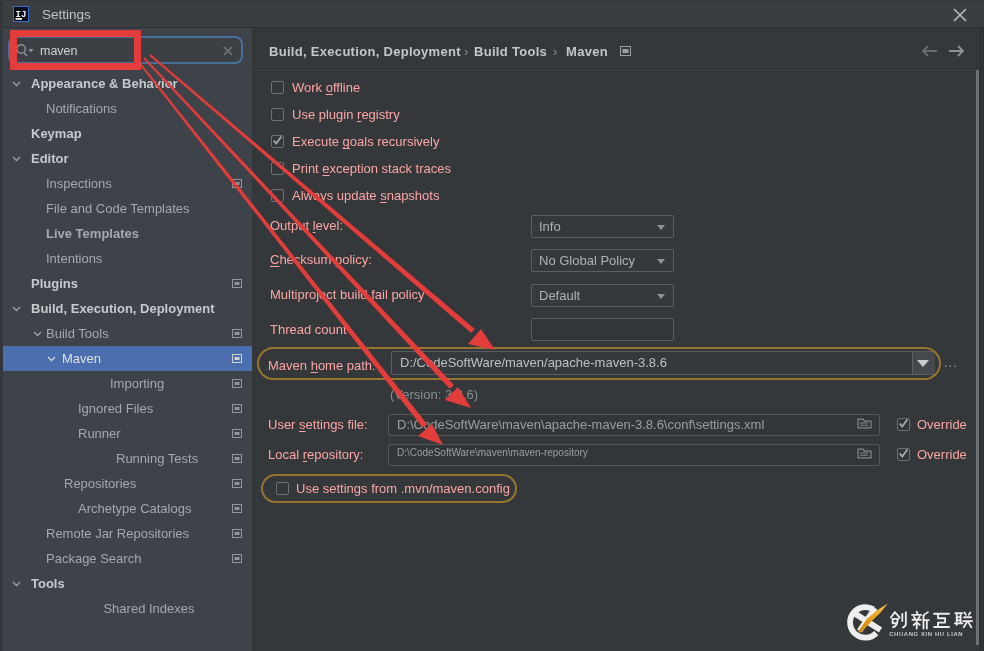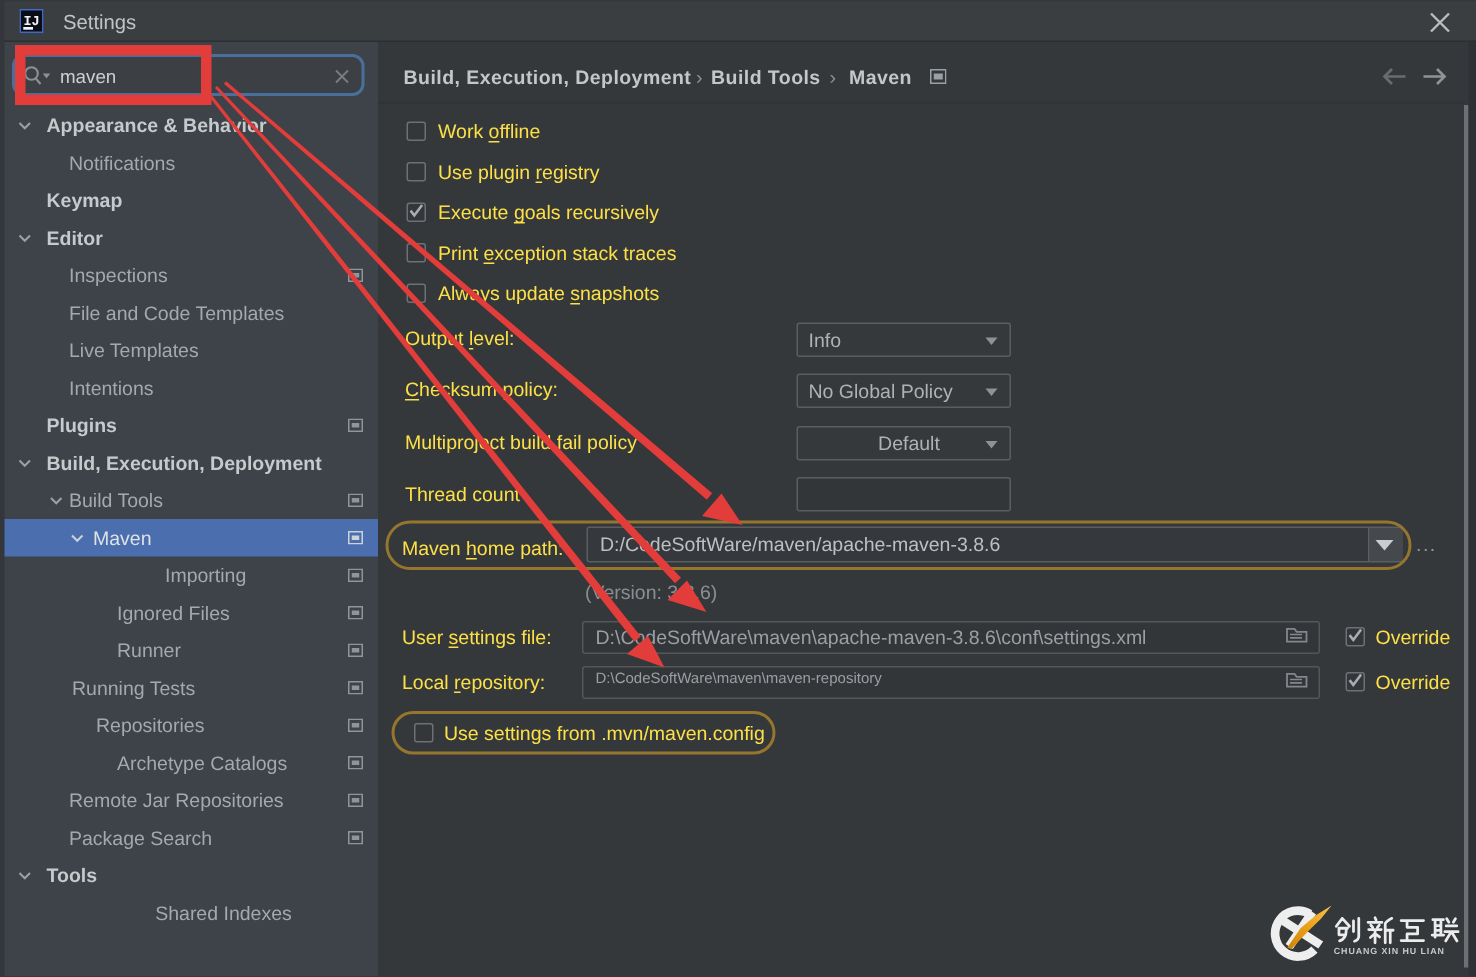--- a/index.html
+++ b/index.html
@@ -8,21 +8,21 @@
   
   #titlebar{left:0;top:0;width:984px;height:28px;background:#3a3e41;}
   #titlesep{left:0;top:27px;width:984px;height:1px;background:#2c2f32;}
   
   #leftpanel{left:0;top:28px;width:252px;height:623px;background:#3e4249;}
   .trow{position:absolute;left:0;width:252px;height:25px;line-height:25px;box-sizing:border-box;
         font-size:13px;color:#a4a9ae;white-space:nowrap;}
   .trow b{color:#c6cacd;font-weight:bold;}
   .trow.sel{background:#4b6eaf;color:#dde2e5;}
   
-  .lbl{position:absolute;font-size:13px;color:#fde047;white-space:nowrap;}
+  .lbl{position:absolute;font-size:13px;color:#fca5a5;white-space:nowrap;}
   .cb{position:absolute;width:13px;height:13px;border:1px solid #6d7176;
       border-radius:2px;background:#33373a;box-sizing:border-box;}
   .dd{position:absolute;left:531px;width:143px;height:23px;background:#35393c;
       border:1px solid #5b5e61;border-radius:2px;box-sizing:border-box;
       font-size:13px;color:#aeb2b5;line-height:21px;padding-left:7px;}
   .ddarr{position:absolute;right:8px;top:9px;width:0;height:0;
          border-left:4.5px solid transparent;border-right:4.5px solid transparent;
          border-top:5.5px solid #8e9296;}
   u{text-decoration:underline;text-underline-offset:2px;text-decoration-skip-ink:none;}
   .bc{font-size:13px;font-weight:bold;color:#c3c7ca;letter-spacing:0.3px;}
@@ -66,21 +66,21 @@
 <div class="trow" style="top:146px;padding-left:31px;"><b>Editor</b></div>
 <svg class="abs" style="left:12px;top:156px" width="9" height="6" viewBox="0 0 9 6">
     <path d="M1 1 L4.5 4.5 L8 1" stroke="#9ba0a4" stroke-width="1.4" fill="none"></path>
   </svg>
 <div class="trow" style="top:171px;padding-left:46px;">Inspections</div>
 <svg class="abs" style="left:232px;top:179px" width="10" height="9" viewBox="0 0 10 9">
     <rect x="0.5" y="0.5" width="9" height="8" fill="none" stroke="#8f959a"></rect>
     <rect x="2.5" y="3" width="5" height="3" fill="#8f959a"></rect>
   </svg>
 <div class="trow" style="top:196px;padding-left:46px;">File and Code Templates</div>
-<div class="trow" style="top:221px;padding-left:46px;">Live Templates</div>
+<div class="trow" style="top:221px;padding-left:46px;font-weight:bold;">Live Templates</div>
 <div class="trow" style="top:246px;padding-left:46px;">Intentions</div>
 <div class="trow" style="top:271px;padding-left:31px;"><b>Plugins</b></div>
 <svg class="abs" style="left:232px;top:279px" width="10" height="9" viewBox="0 0 10 9">
     <rect x="0.5" y="0.5" width="9" height="8" fill="none" stroke="#8f959a"></rect>
     <rect x="2.5" y="3" width="5" height="3" fill="#8f959a"></rect>
   </svg>
 <div class="trow" style="top:296px;padding-left:31px;"><b>Build, Execution, Deployment</b></div>
 <svg class="abs" style="left:12px;top:306px" width="9" height="6" viewBox="0 0 9 6">
     <path d="M1 1 L4.5 4.5 L8 1" stroke="#9ba0a4" stroke-width="1.4" fill="none"></path>
   </svg>
@@ -108,21 +108,21 @@
 <div class="trow" style="top:396px;padding-left:78px;">Ignored Files</div>
 <svg class="abs" style="left:232px;top:404px" width="10" height="9" viewBox="0 0 10 9">
     <rect x="0.5" y="0.5" width="9" height="8" fill="none" stroke="#8f959a"></rect>
     <rect x="2.5" y="3" width="5" height="3" fill="#8f959a"></rect>
   </svg>
 <div class="trow" style="top:421px;padding-left:78px;">Runner</div>
 <svg class="abs" style="left:232px;top:429px" width="10" height="9" viewBox="0 0 10 9">
     <rect x="0.5" y="0.5" width="9" height="8" fill="none" stroke="#8f959a"></rect>
     <rect x="2.5" y="3" width="5" height="3" fill="#8f959a"></rect>
   </svg>
-<div class="trow" style="top:446px;padding-left:48px;">Running Tests</div>
+<div class="trow" style="top:446px;padding-left:116px;">Running Tests</div>
 <svg class="abs" style="left:232px;top:454px" width="10" height="9" viewBox="0 0 10 9">
     <rect x="0.5" y="0.5" width="9" height="8" fill="none" stroke="#8f959a"></rect>
     <rect x="2.5" y="3" width="5" height="3" fill="#8f959a"></rect>
   </svg>
 <div class="trow" style="top:471px;padding-left:64px;">Repositories</div>
 <svg class="abs" style="left:232px;top:479px" width="10" height="9" viewBox="0 0 10 9">
     <rect x="0.5" y="0.5" width="9" height="8" fill="none" stroke="#8f959a"></rect>
     <rect x="2.5" y="3" width="5" height="3" fill="#8f959a"></rect>
   </svg>
 <div class="trow" style="top:496px;padding-left:78px;">Archetype Catalogs</div>
@@ -177,21 +177,21 @@
 <div class="cb" style="left:271px;top:162px;"></div>
 <div class="lbl" style="left:292px;top:161px;">Print <u>e</u>xception stack traces</div>
 <div class="cb" style="left:271px;top:189px;"></div>
 <div class="lbl" style="left:292px;top:188px;">Always update <u>s</u>napshots</div>
 <div class="lbl" style="left:270px;top:218px;">Output <u>l</u>evel:</div>
 <div class="lbl" style="left:270px;top:252px;"><u>C</u>hecksum policy:</div>
 <div class="lbl" style="left:270px;top:287px;">Multiproject build fail policy</div>
 <div class="lbl" style="left:270px;top:322px;">Thread count</div>
 <div class="dd" style="top:215px;">Info<div class="ddarr"></div></div>
 <div class="dd" style="top:249px;">No Global Policy<div class="ddarr"></div></div>
-<div class="dd" style="top:284px;text-align:center;">Default<div class="ddarr"></div></div>
+<div class="dd" style="top:284px;">Default<div class="ddarr"></div></div>
 <div class="dd" style="top:318px;background:#323639;"></div>
 <div class="lbl" style="left:686px;top:322px;color:#f9a8d4;margin-top:29px;">-T option</div>
 <div class="abs" style="left:257px;top:347px;width:684px;height:33px;border:2px solid #96762e;border-radius:17px;box-sizing:border-box;z-index:5;"></div>
 <div class="lbl" style="left:268px;top:358px;">Maven <u>h</u>ome path:</div>
 <div class="abs" style="left:391px;top:351px;width:544px;height:24px;background:#35383c;border:1px solid #5b5e61;border-radius:2px;box-sizing:border-box;"></div>
 <div class="abs" style="left:400px;top:355px;font-size:13px;color:#bcc0c3;">D:/CodeSoftWare/maven/apache-maven-3.8.6</div>
 <div class="abs" style="left:912px;top:352px;width:22px;height:22px;background:#45484c;border-left:1px solid #5c6063;border-radius:0 2px 2px 0;"></div>
 <div class="abs" style="left:917px;top:360px;width:0;height:0;border-left:6px solid transparent;border-right:6px solid transparent;border-top:7px solid #c9cdd0;"></div>
 <div class="abs" style="left:944px;top:355px;font-size:13px;color:#95999c;letter-spacing:1px;">...</div>
 <div class="lbl" style="left:390px;top:387px;color:#8b8f93;">(Version: 3.8.6)</div>

